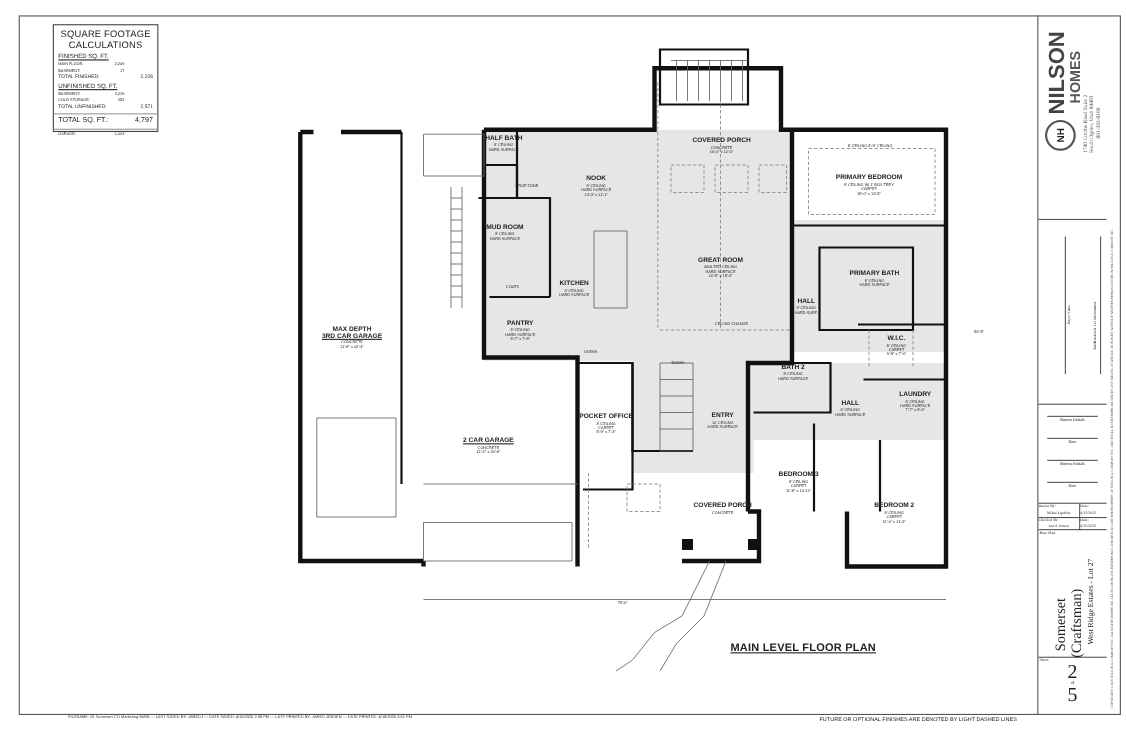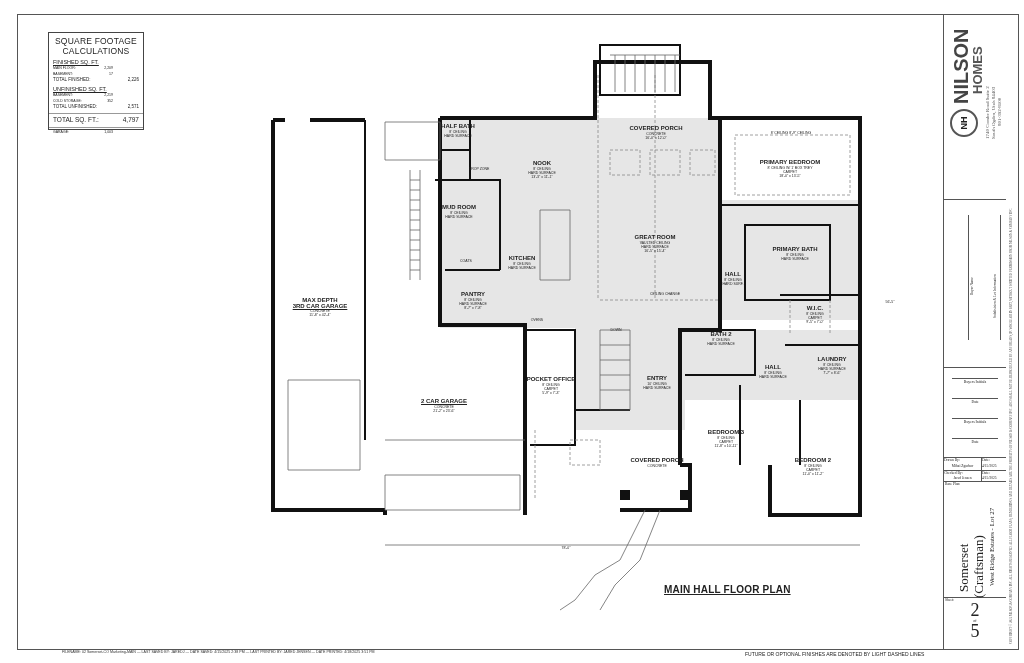--- a/index.html
+++ b/index.html
@@ -1,18 +1,18 @@
 <!DOCTYPE html>
 <html><head>
 <meta charset="utf-8">
 <style>
   html,body{margin:0;padding:0;background:#fff;}
   body{width:1024px;height:663px;position:relative;overflow:hidden;font-family:"Liberation Sans",sans-serif;color:#222;}
   .sheet{position:absolute;left:17px;top:14px;width:1002px;height:636px;border:1px solid #555;box-sizing:border-box;}
-  .sqft{position:absolute;left:48px;top:32px;width:94px;height:96px;border:1px solid #444;background:#fff;font-size:4px;}
+  .sqft{position:absolute;left:48px;top:22px;width:94px;height:96px;border:1px solid #444;background:#fff;font-size:4px;}
   .sqft .title{font-size:8.5px;text-align:center;line-height:10px;margin-top:3px;letter-spacing:.2px;}
   .sqft .sec{font-size:5.5px;text-decoration:underline;margin:3px 0 0 4px;}
   .sqft .row{display:flex;justify-content:space-between;padding:0 4px;height:6px;line-height:6px;font-size:3.5px;}
   .sqft .tot{font-size:6.5px;display:flex;justify-content:space-between;padding:2px 4px;border-top:1px solid #999;margin-top:3px;}
   .tb{position:absolute;left:943px;top:14px;width:62px;height:636px;border-left:1px solid #555;box-sizing:border-box;}
   .tb .cell{position:absolute;left:0;width:62px;border-bottom:1px solid #555;box-sizing:border-box;}
   .vert{position:absolute;transform:rotate(-90deg);transform-origin:left top;white-space:nowrap;font-family:"Liberation Serif",serif;}
   .copy{position:absolute;left:1006px;top:14px;width:13px;height:636px;}
   .plan{position:absolute;left:0;top:0;}
   .lbl{position:absolute;text-align:center;font-size:5px;line-height:5.5px;color:#222;white-space:nowrap;transform:translateX(-50%);}
@@ -263,21 +263,21 @@
 <div class="lbl" style="left:616px;top:328px">
     <div class="sm">DOWN</div>
   </div>
 <div class="lbl" style="left:566px;top:546px">
     <div class="sm">78'-0"</div>
   </div>
 <div class="lbl" style="left:890px;top:300px">
     <div class="sm">56'-5"</div>
   </div>
 
-<div class="ptitle">MAIN HALL FLOOR PLAN</div>
+<div class="ptitle">MAIN LEVEL FLOOR PLAN</div>
 <div class="note">FUTURE OR OPTIONAL FINISHES ARE DENOTED BY LIGHT DASHED LINES</div>
 <div class="footer">FILENAME: 02 Somerset-CO Marketing-MAIN  —  LAST SAVED BY: JAREDJ  —  DATE SAVED: 4/15/2025 2:38 PM  —  LAST PRINTED BY: JARED JENSEN  —  DATE PRINTED: 4/18/2025 3:51 PM</div>
 
 <div class="tb">
   <div class="cell" style="top:0;height:186px">
     <div style="position:absolute;left:6px;top:95px;width:24px;height:24px;border:2px solid #555;border-radius:50%;font-size:9px;line-height:24px;text-align:center;font-weight:bold;transform:rotate(-90deg)">NH</div>
     <div class="vert" style="left:6px;top:90px;font-family:'Liberation Sans',sans-serif;font-size:20px;font-weight:bold;color:#444">NILSON</div>
     <div class="vert" style="left:26px;top:80px;font-family:'Liberation Sans',sans-serif;font-size:13px;font-weight:bold;color:#555">HOMES</div>
     <div class="vert" style="left:41px;top:125px;font-size:5px;color:#555">1740 Combe Road Suite 2</div>
     <div class="vert" style="left:47px;top:125px;font-size:5px;color:#555">South Ogden, Utah 84403</div>

